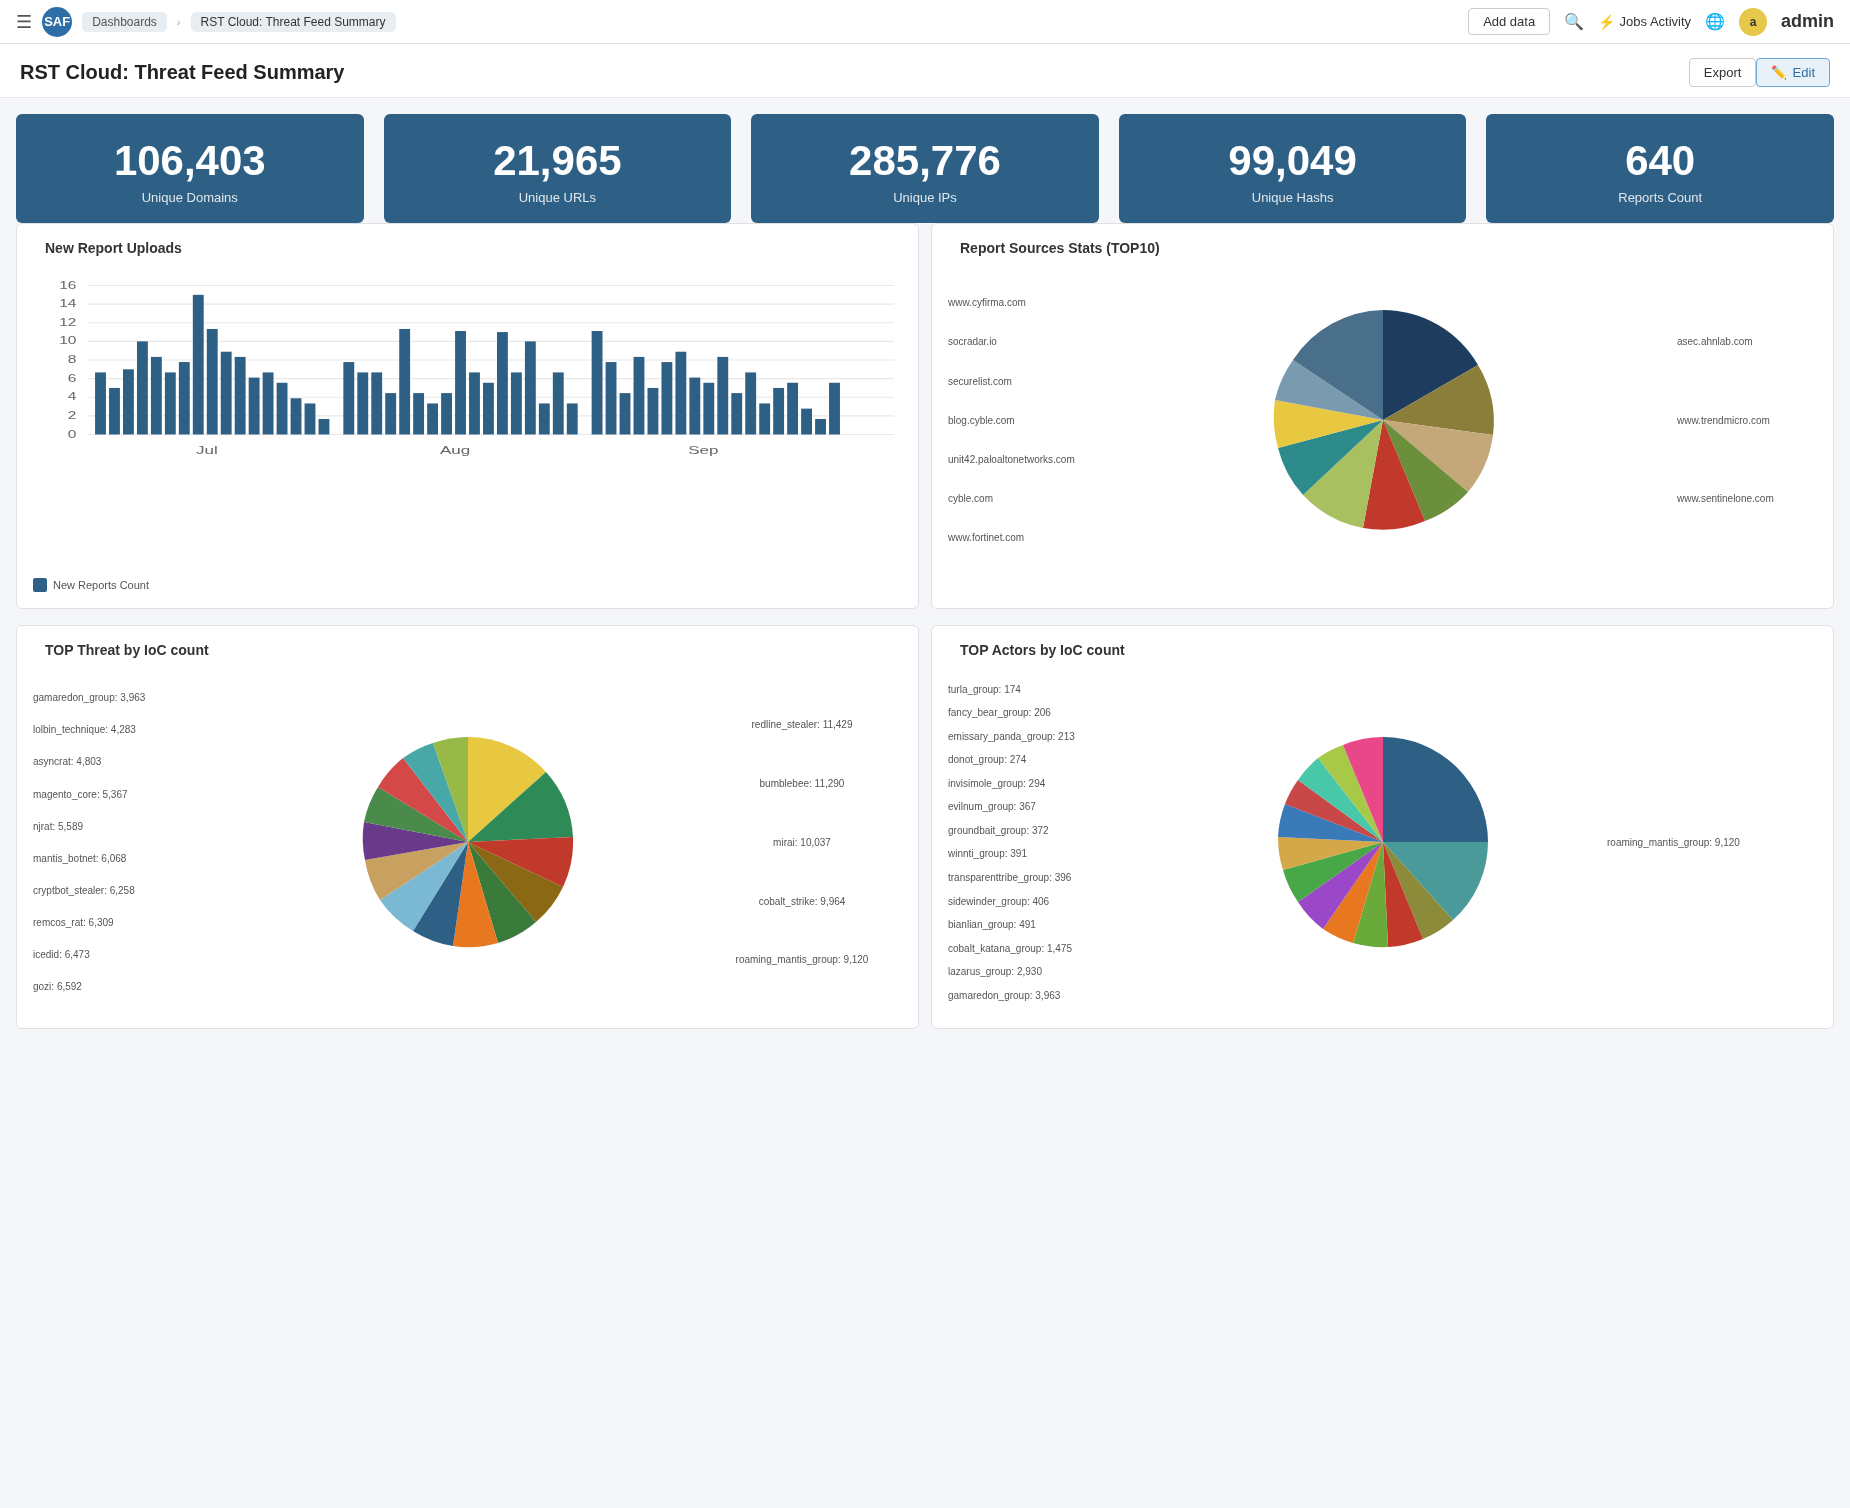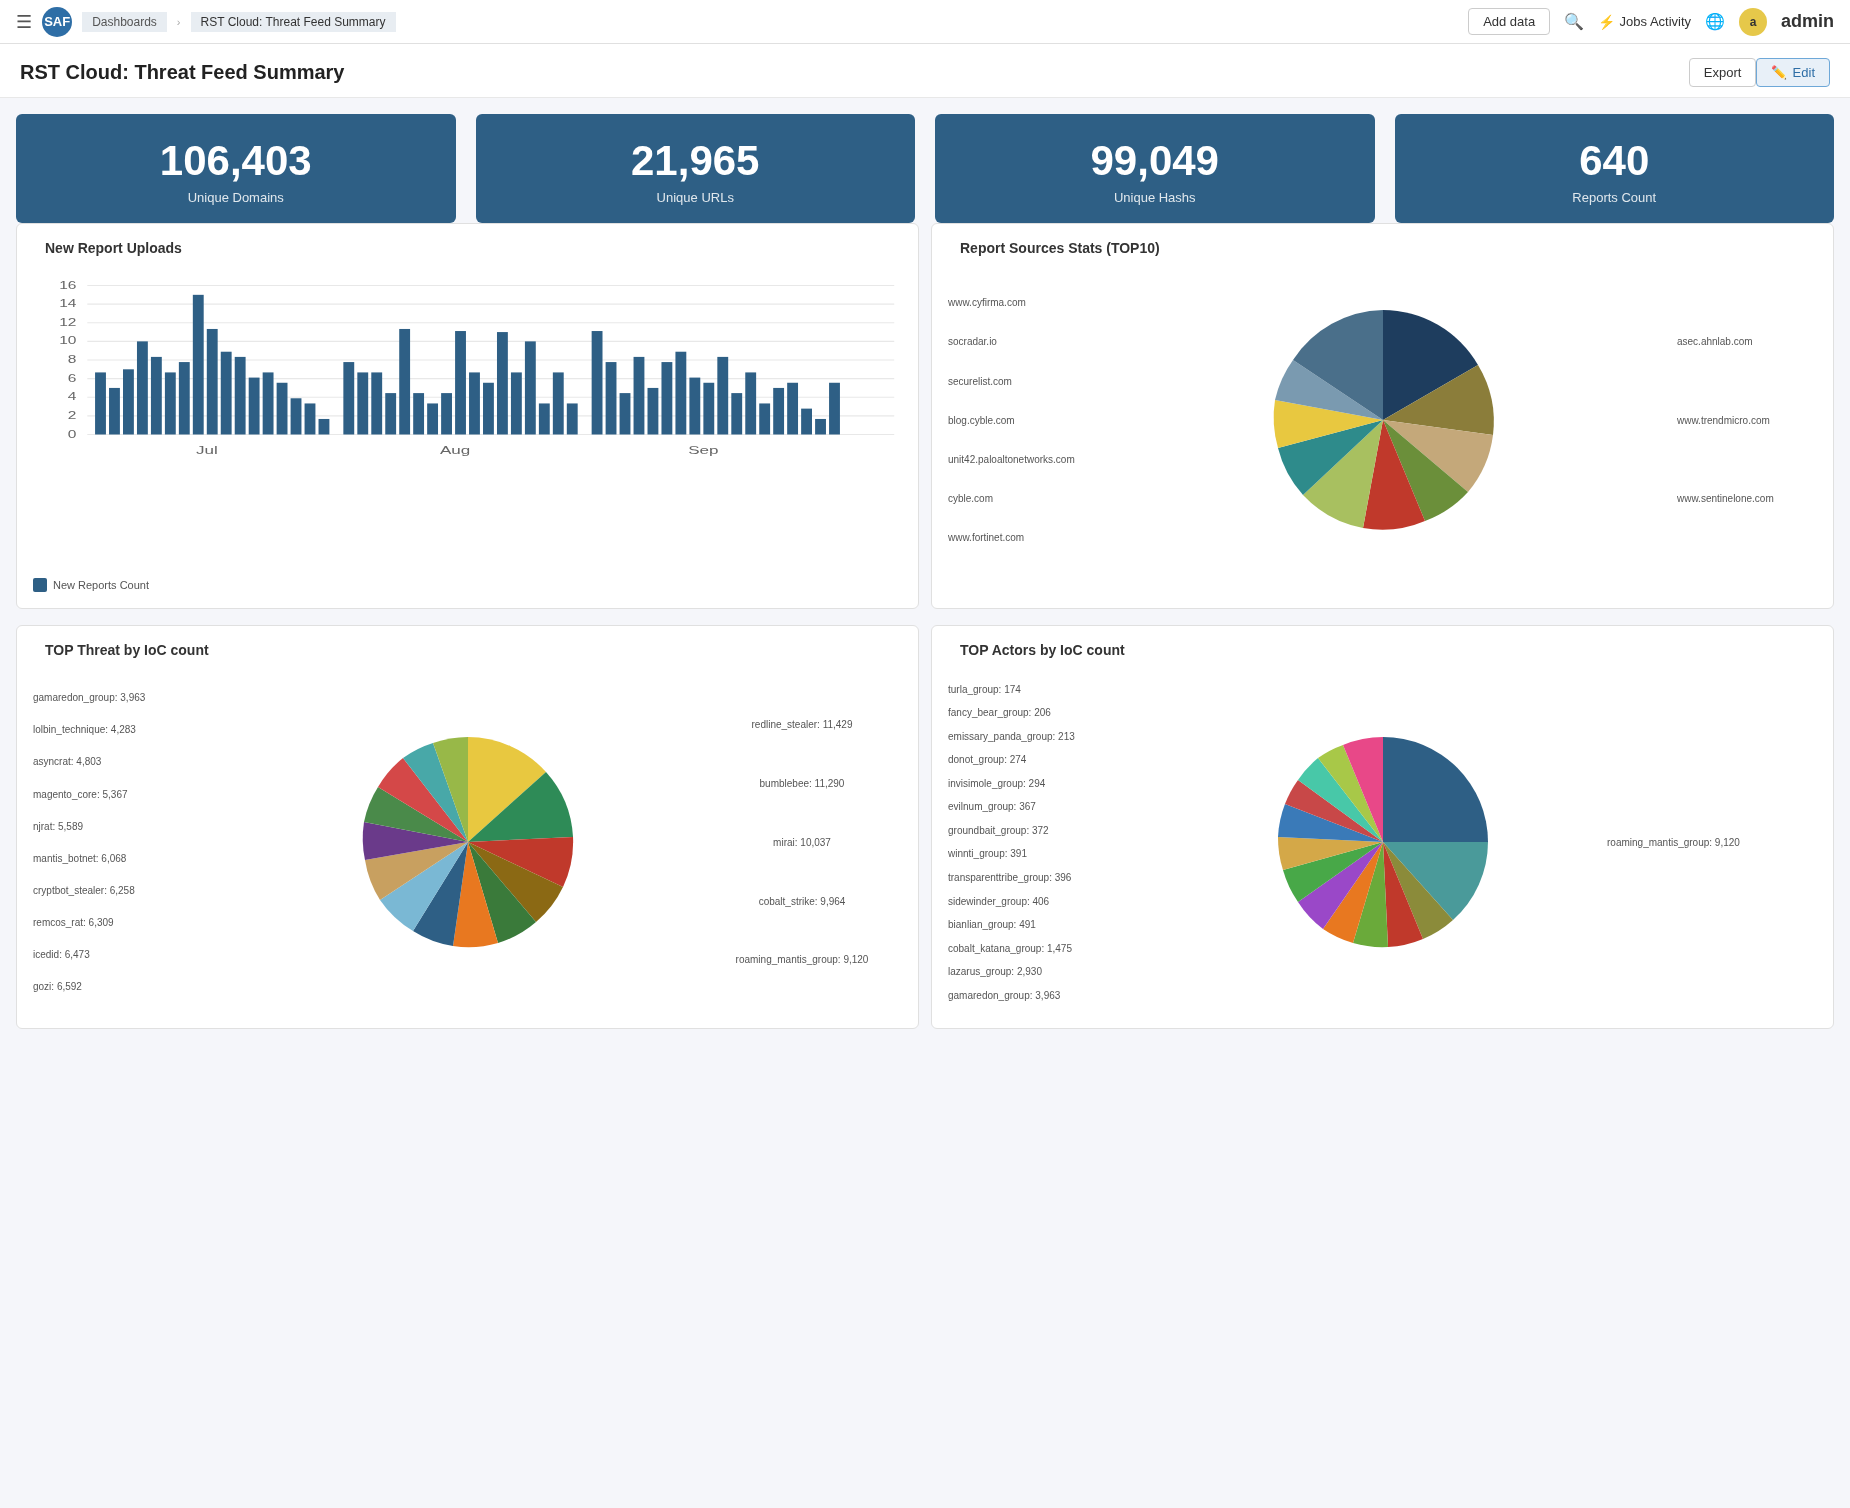--- a/index.html
+++ b/index.html
@@ -13,21 +13,21 @@
     }
     .topnav-left { display: flex; align-items: center; gap: 10px; flex: 1; }
     .topnav-right { display: flex; align-items: center; gap: 14px; }
     .hamburger { font-size: 18px; cursor: pointer; color: #555; }
     .logo-circle {
       width: 30px; height: 30px; border-radius: 50%;
       background: #2e6ea6; display: flex; align-items: center;
       justify-content: center; color: #fff; font-weight: bold; font-size: 13px;
     }
     .breadcrumb-item {
-      background: #e8edf2; border-radius: 0; padding: 3px 10px;
+      background: #e8edf2; border-radius: 5px; padding: 3px 10px;
       font-size: 12px; color: #555; cursor: pointer;
     }
     .breadcrumb-item.active { color: #333; font-weight: 500; }
     .breadcrumb-sep { color: #aaa; font-size: 11px; }
     .add-data-btn {
       border: 1px solid #ccc; border-radius: 4px; padding: 5px 14px;
       background: #fff; cursor: pointer; font-size: 13px; color: #333;
     }
     .nav-icon { font-size: 16px; color: #666; cursor: pointer; }
     .jobs-activity { display: flex; align-items: center; gap: 4px; font-size: 13px; color: #333; cursor: pointer; }
@@ -137,20 +137,24 @@
 <div class="main-content">
 
   <div class="stat-cards">
     <div class="stat-card">
       <div class="stat-value">106,403</div>
       <div class="stat-label">Unique Domains</div>
     </div>
     <div class="stat-card">
       <div class="stat-value">21,965</div>
       <div class="stat-label">Unique URLs</div>
+    </div>
+    <div class="stat-card">
+      <div class="stat-value">285,776</div>
+      <div class="stat-label">Unique IPs</div>
     </div>
     <div class="stat-card">
       <div class="stat-value">99,049</div>
       <div class="stat-label">Unique Hashs</div>
     </div>
     <div class="stat-card">
       <div class="stat-value">640</div>
       <div class="stat-label">Reports Count</div>
     </div>
   </div>

